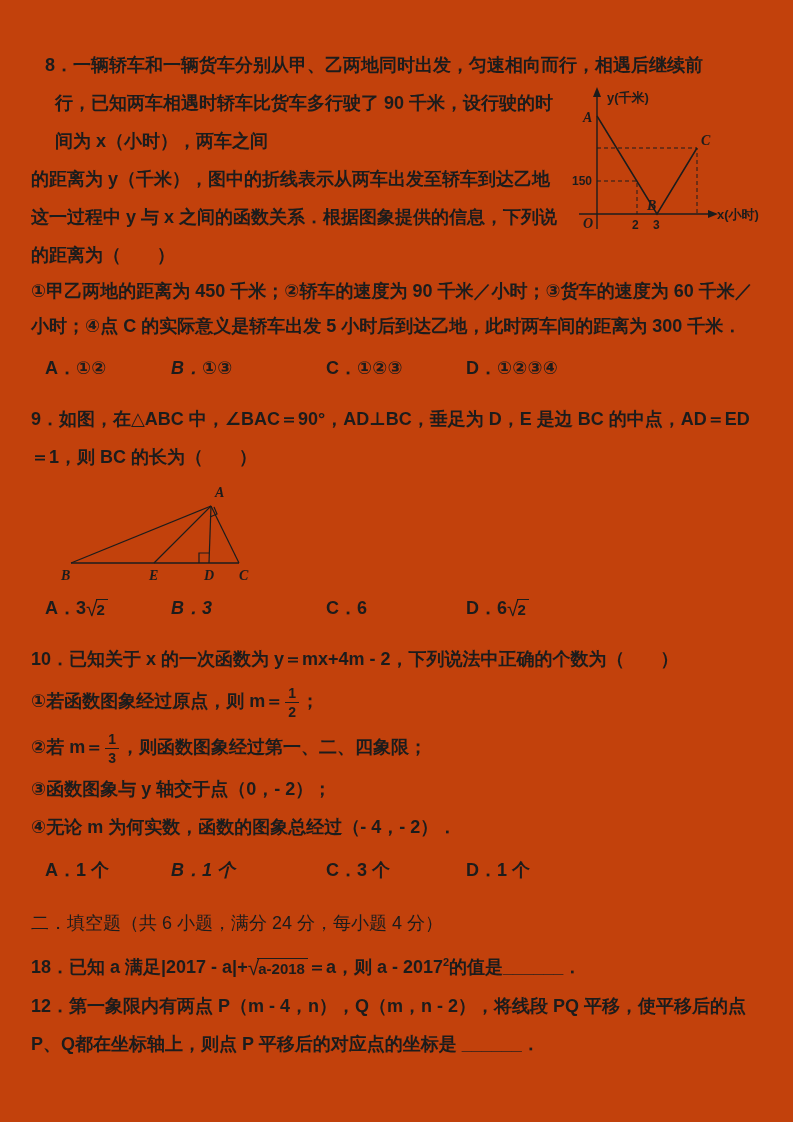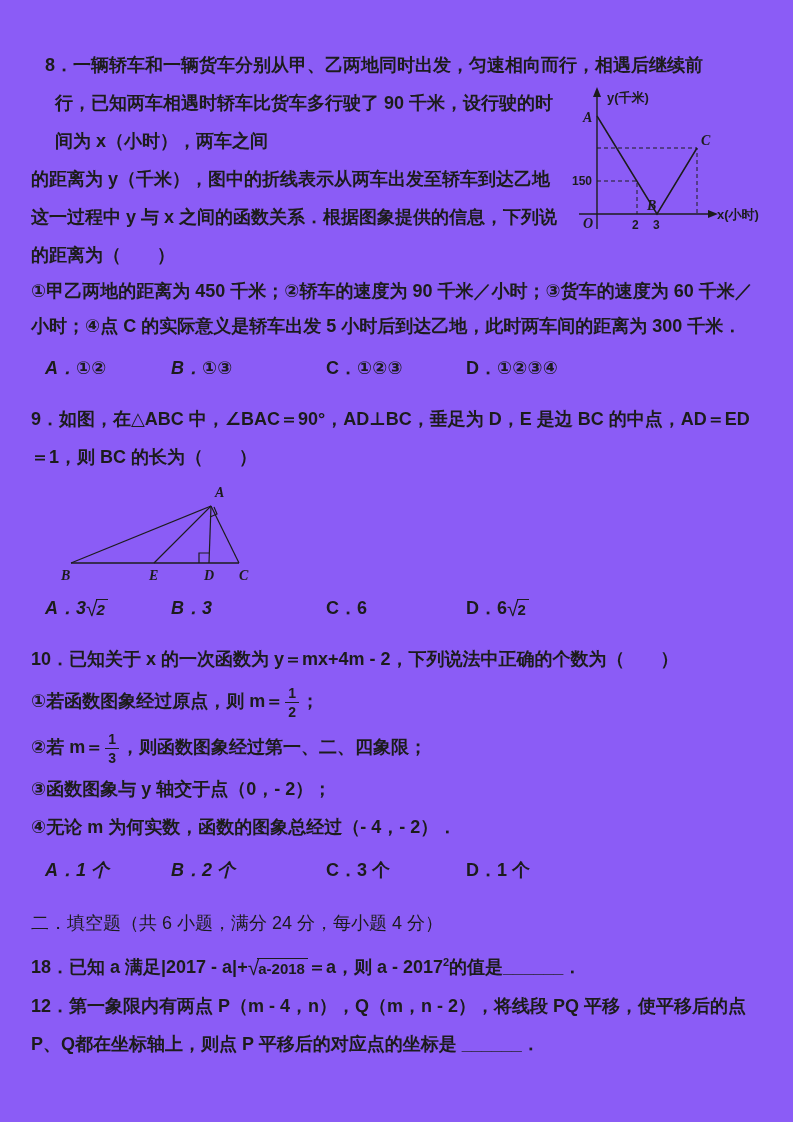--- a/index.html
+++ b/index.html
@@ -1,35 +1,35 @@
 <!DOCTYPE html>
 <html><head>
 <meta charset="utf-8">
 <style>
   html,body{margin:0;padding:0;background:#888;}
   .page{
     position:relative;
     width:793px;height:1122px;
     margin:0 auto;
-    background:#8b5cf6;
+    background:#c2410c;
     color:#1c1c1c;
     font-family:"Liberation Sans","DejaVu Sans",sans-serif;
     font-weight:600;
     font-size:18px;
     box-sizing:border-box;
     padding:46px 30px 0 31px;
     overflow:hidden;
   }
   .line{line-height:38px;white-space:nowrap;}
   .ind14{padding-left:14px;}
   .ind24{padding-left:24px;}
   .statements{line-height:35px;white-space:normal;margin:0;}
   .opts{margin:6px 0 0 0;line-height:36px;}
   .opts .opt{display:inline-block;vertical-align:top;}
-  .opts .opt:nth-child(1){width:140px;padding-left:14px;box-sizing:border-box;font-style:italic;}
+  .opts .opt:nth-child(1){width:140px;padding-left:14px;box-sizing:border-box;}
   .opts .opt:nth-child(2){width:155px;font-style:italic;}
   .opts .opt:nth-child(3){width:140px;}
   .q8-body{position:relative;}
   .fig1{float:right;width:192px;height:152px;margin:0 0 4px 8px;}
   .fig2{margin:8px 0 2px 10px;width:260px;height:100px;}
   svg text{fill:#1c1c1c;}
   .svg-math{font-style:italic;font-family:"Liberation Serif","DejaVu Serif",serif;font-size:14px;}
   .svg-lab{font-family:"Liberation Sans",sans-serif;font-size:13px;font-weight:600;}
   .sec{margin-top:14px;}
   
@@ -143,21 +143,21 @@
       <span>②若 m＝</span><span class="frac">
           <span class="frac-num">1</span>
           <span class="frac-den">3</span>
         </span><span>，则函数图象经过第一、二、四象限；</span>
     </div>
 
     <div class="line">③函数图象与 y 轴交于点（0，- 2）；</div>
     <div class="line">④无论 m 为何实数，函数的图象总经过（- 4，- 2）．</div>
 
     <div class="opts">
-      <span class="opt">A．1 个</span><span class="opt">B．2 个</span><span class="opt">C．3 个</span><span class="opt">D．1 个</span>
+      <span class="opt">A．1 个</span><span class="opt">B．1 个</span><span class="opt">C．3 个</span><span class="opt">D．1 个</span>
     </div>
   </section>
 
   <div class="section-title">二．填空题（共 6 小题，满分 24 分，每小题 4 分）</div>
 
   <section>
     <div class="q11line">
       <span>18．已知 a 满足|2017 - a|+</span><span class="rad">
           <span class="rad-sign">√</span>
           <span class="rad-body">a-2018</span>

